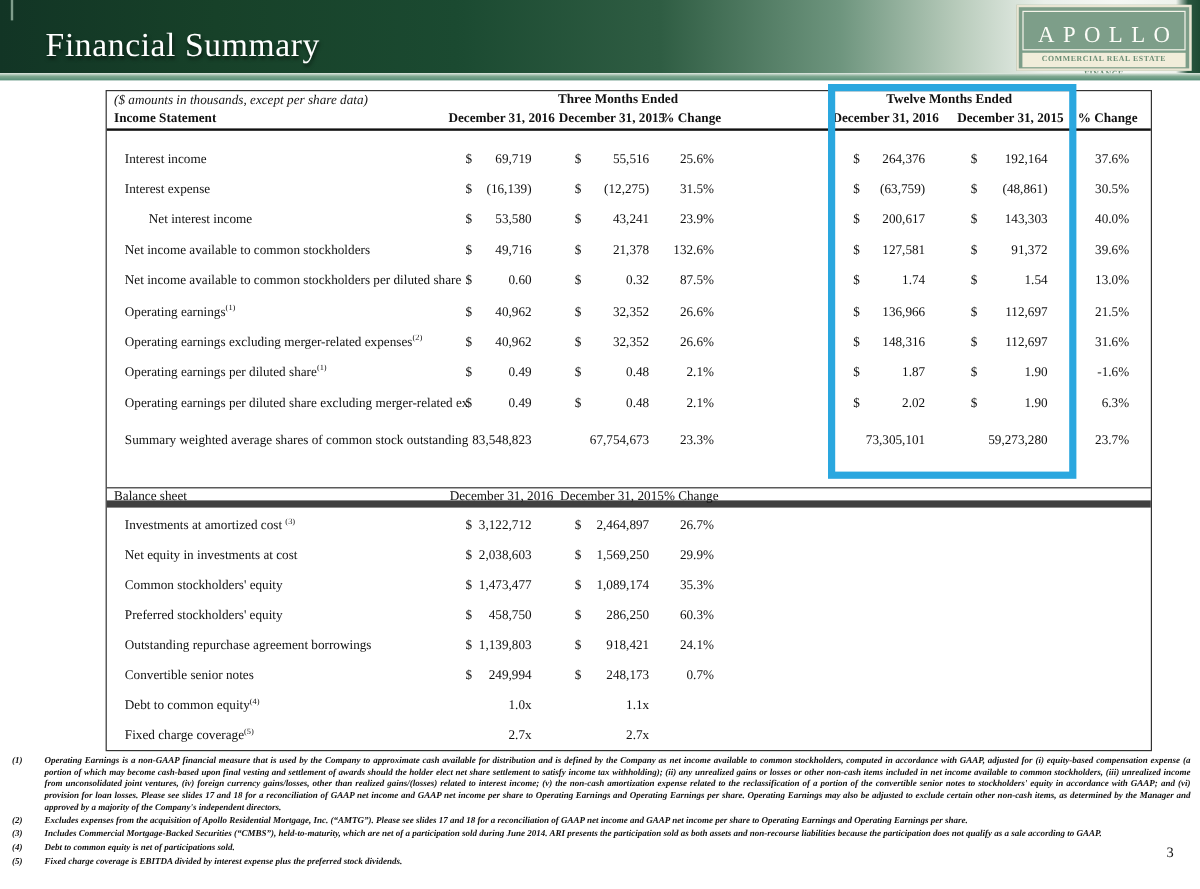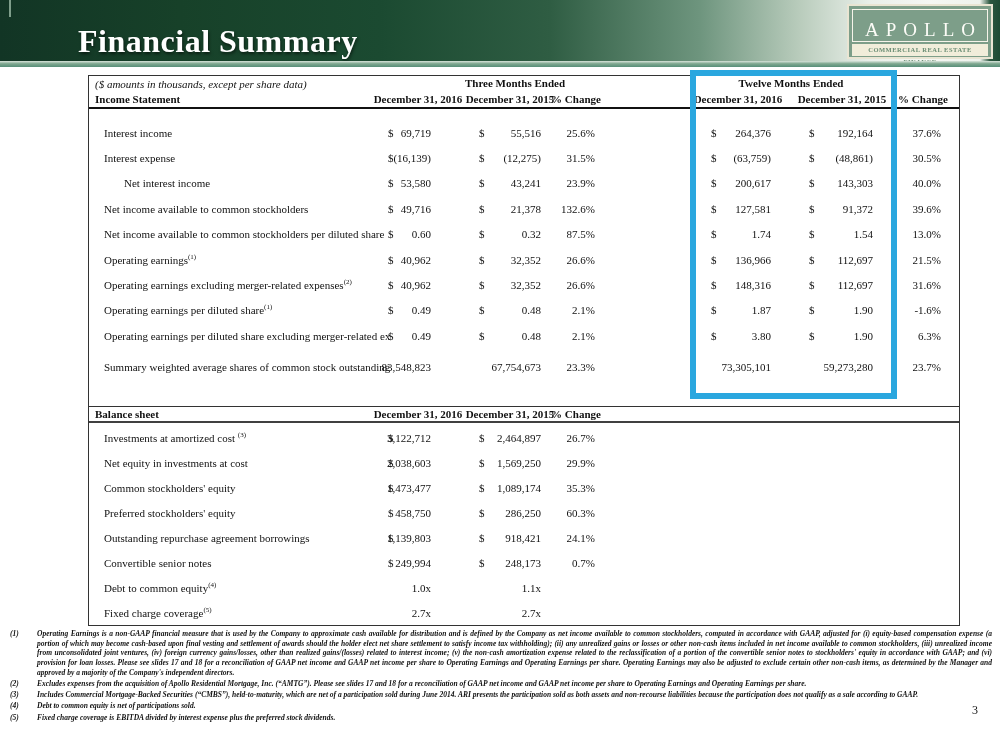--- a/index.html
+++ b/index.html
@@ -4,22 +4,22 @@
 <style>
   * { margin:0; padding:0; box-sizing:border-box; }
   html,body { background:#ffffff; }
   body { font-family:"Liberation Serif", serif; }
   .slide { position:relative; width:1000px; height:741px; background:#ffffff; overflow:hidden; }
 
   
   .hdr { position:absolute; left:0; top:0; width:1000px; height:61px;
     background:linear-gradient(90deg,#123525 0%,#174129 18%,#1b4a31 38%,#2f5d43 55%,#6e957e 70%,#b9ccbc 80%,#e9efe9 87%,#f5f7f3 93%,#eef2ec 98%,#2b5740 99%,#1d4a33 100%); }
   .hdr-tick { position:absolute; left:9px; top:0; width:2px; height:17px; background:#93b09e; opacity:.85; }
-  .hdr-title { position:absolute; left:38px; top:23px; color:#ffffff; font-size:32px; font-weight:700;
-    letter-spacing:.5px; text-shadow:1px 2px 3px rgba(0,0,0,.55);margin-left:40px; }
+  .hdr-title { position:absolute; left:38px; top:23px; color:#ffffff; font-size:28px; font-weight:400;
+    letter-spacing:.5px; text-shadow:1px 2px 3px rgba(0,0,0,.55); }
   .hdr-band { position:absolute; left:0; top:61px; width:1000px; height:6px;
     background:linear-gradient(180deg,#d9e4db 0%,#7fa890 45%,#578f79 100%); }
 
   
   .logo { position:absolute; right:7px; top:4px; width:146px; height:55px; background:#7d9e89;
     border:2px solid #e9e5d3; }
   .logo-top { margin:3px 3px 0 3px; height:33px; border:1px solid #f6f4ea; display:flex; align-items:flex-end; justify-content:center; }
   .logo-name { color:#fcfcf7; font-size:19px; letter-spacing:7px; margin-right:-7px; font-weight:400; }
   .logo-sub { margin:2px 3px 0 3px; height:12px; background:#f1edda; color:#6a8d74;
     font-size:6.5px; letter-spacing:.5px; text-align:center; line-height:12px; font-weight:700; }
@@ -45,25 +45,25 @@
   .trow { position:relative; height:25.4px; }
   .trow.bs { height:24.9px; }
   .trow.gap { margin-top:6px; }
   .cell { position:absolute; top:50%; transform:translateY(-50%); white-space:nowrap; }
   .lbl { left:15px; width:286px; overflow:hidden; }
   .lbl.ind { left:35px; width:266px; }
   sup { font-size:7px; vertical-align:super; line-height:0; }
   .ds { width:12px; }
   .d1 { left:299px; } .d2 { left:390px; } .d3 { left:622px; } .d4 { left:720px; }
   .val { text-align:right; }
-  .v1 { left:290px; width:52px; } .v2 { left:394px; width:58px; } .p1 { left:438px; width:68px; }
+  .v1 { left:302px; width:52px; } .v2 { left:394px; width:58px; } .p1 { left:438px; width:68px; }
   .v3 { left:624px; width:58px; } .v4 { left:722px; width:62px; } .p2 { left:786px; width:66px; }
 
   .bs-head { position:absolute; left:0; right:0; top:330px; height:17px;
-    border-top:1px solid #333; border-bottom:2px solid #404040; font-weight:700; }
+    border-top:1px solid #333; border-bottom:6px solid #404040; font-weight:400; }
   .bs-head .hcell { top:1px; }
 
   
   .hl-box { position:absolute; left:690px; top:70px; width:207px; height:329px;
     border:6px solid #2aa7df; background:transparent; z-index:5; }
 
   
   .footnotes { position:absolute; left:10px; top:629px; width:982px;
     font-style:italic; font-weight:600; font-size:7.5px; line-height:9.7px; color:#111; }
   .fn { display:flex; margin-bottom:1.5px; }
@@ -210,21 +210,21 @@
           <span class="cell val p2">-1.6%</span>
         </div>
         <div class="trow">
           <span class="cell lbl">Operating earnings per diluted share excluding merger-related expenses</span>
           <span class="cell ds d1">$</span>
           <span class="cell val v1">0.49</span>
           <span class="cell ds d2">$</span>
           <span class="cell val v2">0.48</span>
           <span class="cell val p1">2.1%</span>
           <span class="cell ds d3">$</span>
-          <span class="cell val v3">3.80</span>
+          <span class="cell val v3">2.02</span>
           <span class="cell ds d4">$</span>
           <span class="cell val v4">1.90</span>
           <span class="cell val p2">6.3%</span>
         </div>
         <div class="trow gap">
           <span class="cell lbl">Summary weighted average shares of common stock outstanding</span>
           <span class="cell val v1">83,548,823</span>
           <span class="cell val v2">67,754,673</span>
           <span class="cell val p1">23.3%</span>
           <span class="cell val v3">73,305,101</span>

